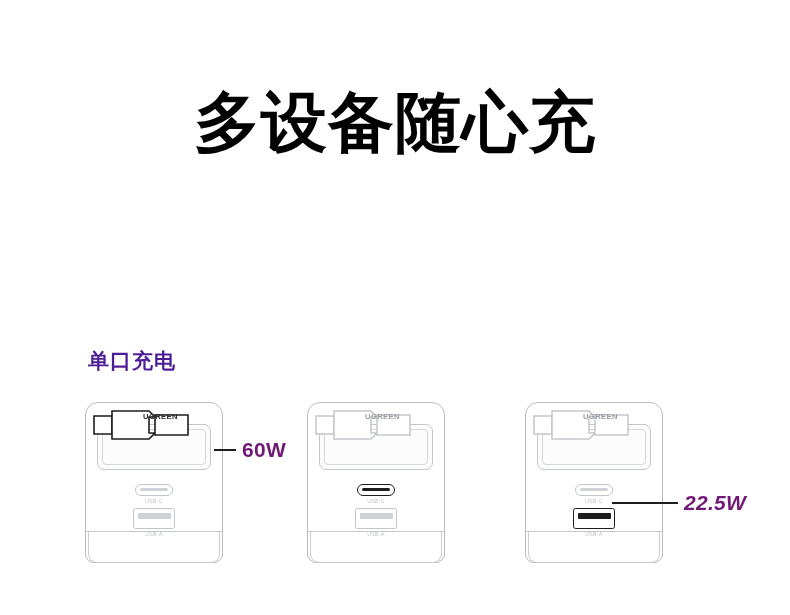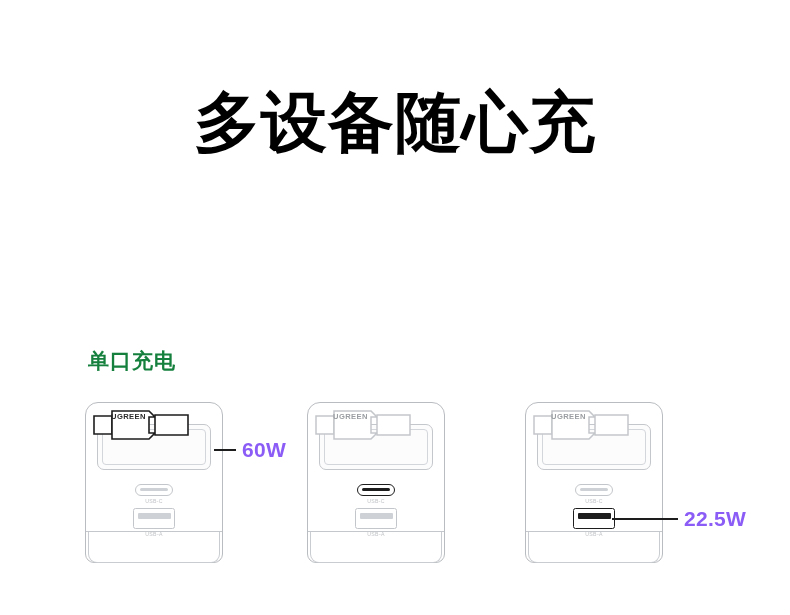--- a/index.html
+++ b/index.html
@@ -34,21 +34,21 @@
     white-space: nowrap;
   }
 
   
   .section-label {
     position: absolute;
     top: 347px;
     left: 88px;
     font-size: 21px;
     font-weight: bold;
-    color: #15803d;
+    color: #4c1d95;
     letter-spacing: 1px;
   }
 
   
   .devices {
     position: absolute;
     top: 400px;
     left: 0;
     width: 790px;
     height: 175px;
@@ -137,20 +137,21 @@
   .plug-art svg { display: block; }
 
   .brand-text {
     position: absolute;
     top: 10px;
     left: 26px;
     font-size: 7.6px;
     font-weight: bold;
     letter-spacing: 0.4px;
     color: #2b2b2b;
+    padding-left: 32px;
   }
   .device-slot.dim .brand-text { color: #9a9da1; }
 
   
   .port-c {
     position: absolute;
     top: 82px;
     left: 50px;
     width: 38px;
     height: 12px;
@@ -213,32 +214,32 @@
     align-items: center;
   }
   .callout-line {
     height: 1.6px;
     background: #1d1d1d;
     flex: 0 0 auto;
   }
   .callout-text {
     font-size: 21px;
     font-weight: bold;
-    color: #8b5cf6;
+    color: #701a75;
     letter-spacing: 0.3px;
     margin-left: 6px;
     white-space: nowrap;
   }
 
   
   .slot-0 .callout { top: 39px; left: 136px; }
   .slot-0 .callout-line { width: 22px; }
   .slot-1 .callout { top: 78px; left: 92px; }
   .slot-1 .callout-line { width: 64px; }
-  .slot-2 .callout { top: 108px; left: 94px; }
+  .slot-2 .callout { top: 92px; left: 94px; font-style: italic; }
   .slot-2 .callout-line { width: 66px; }
 </style>
 </head>
 <body>
 
 <div class="headline">
   <span class="headline-line">多设备随心充</span>
 </div>
 
 <div class="section-label">单口充电</div>

